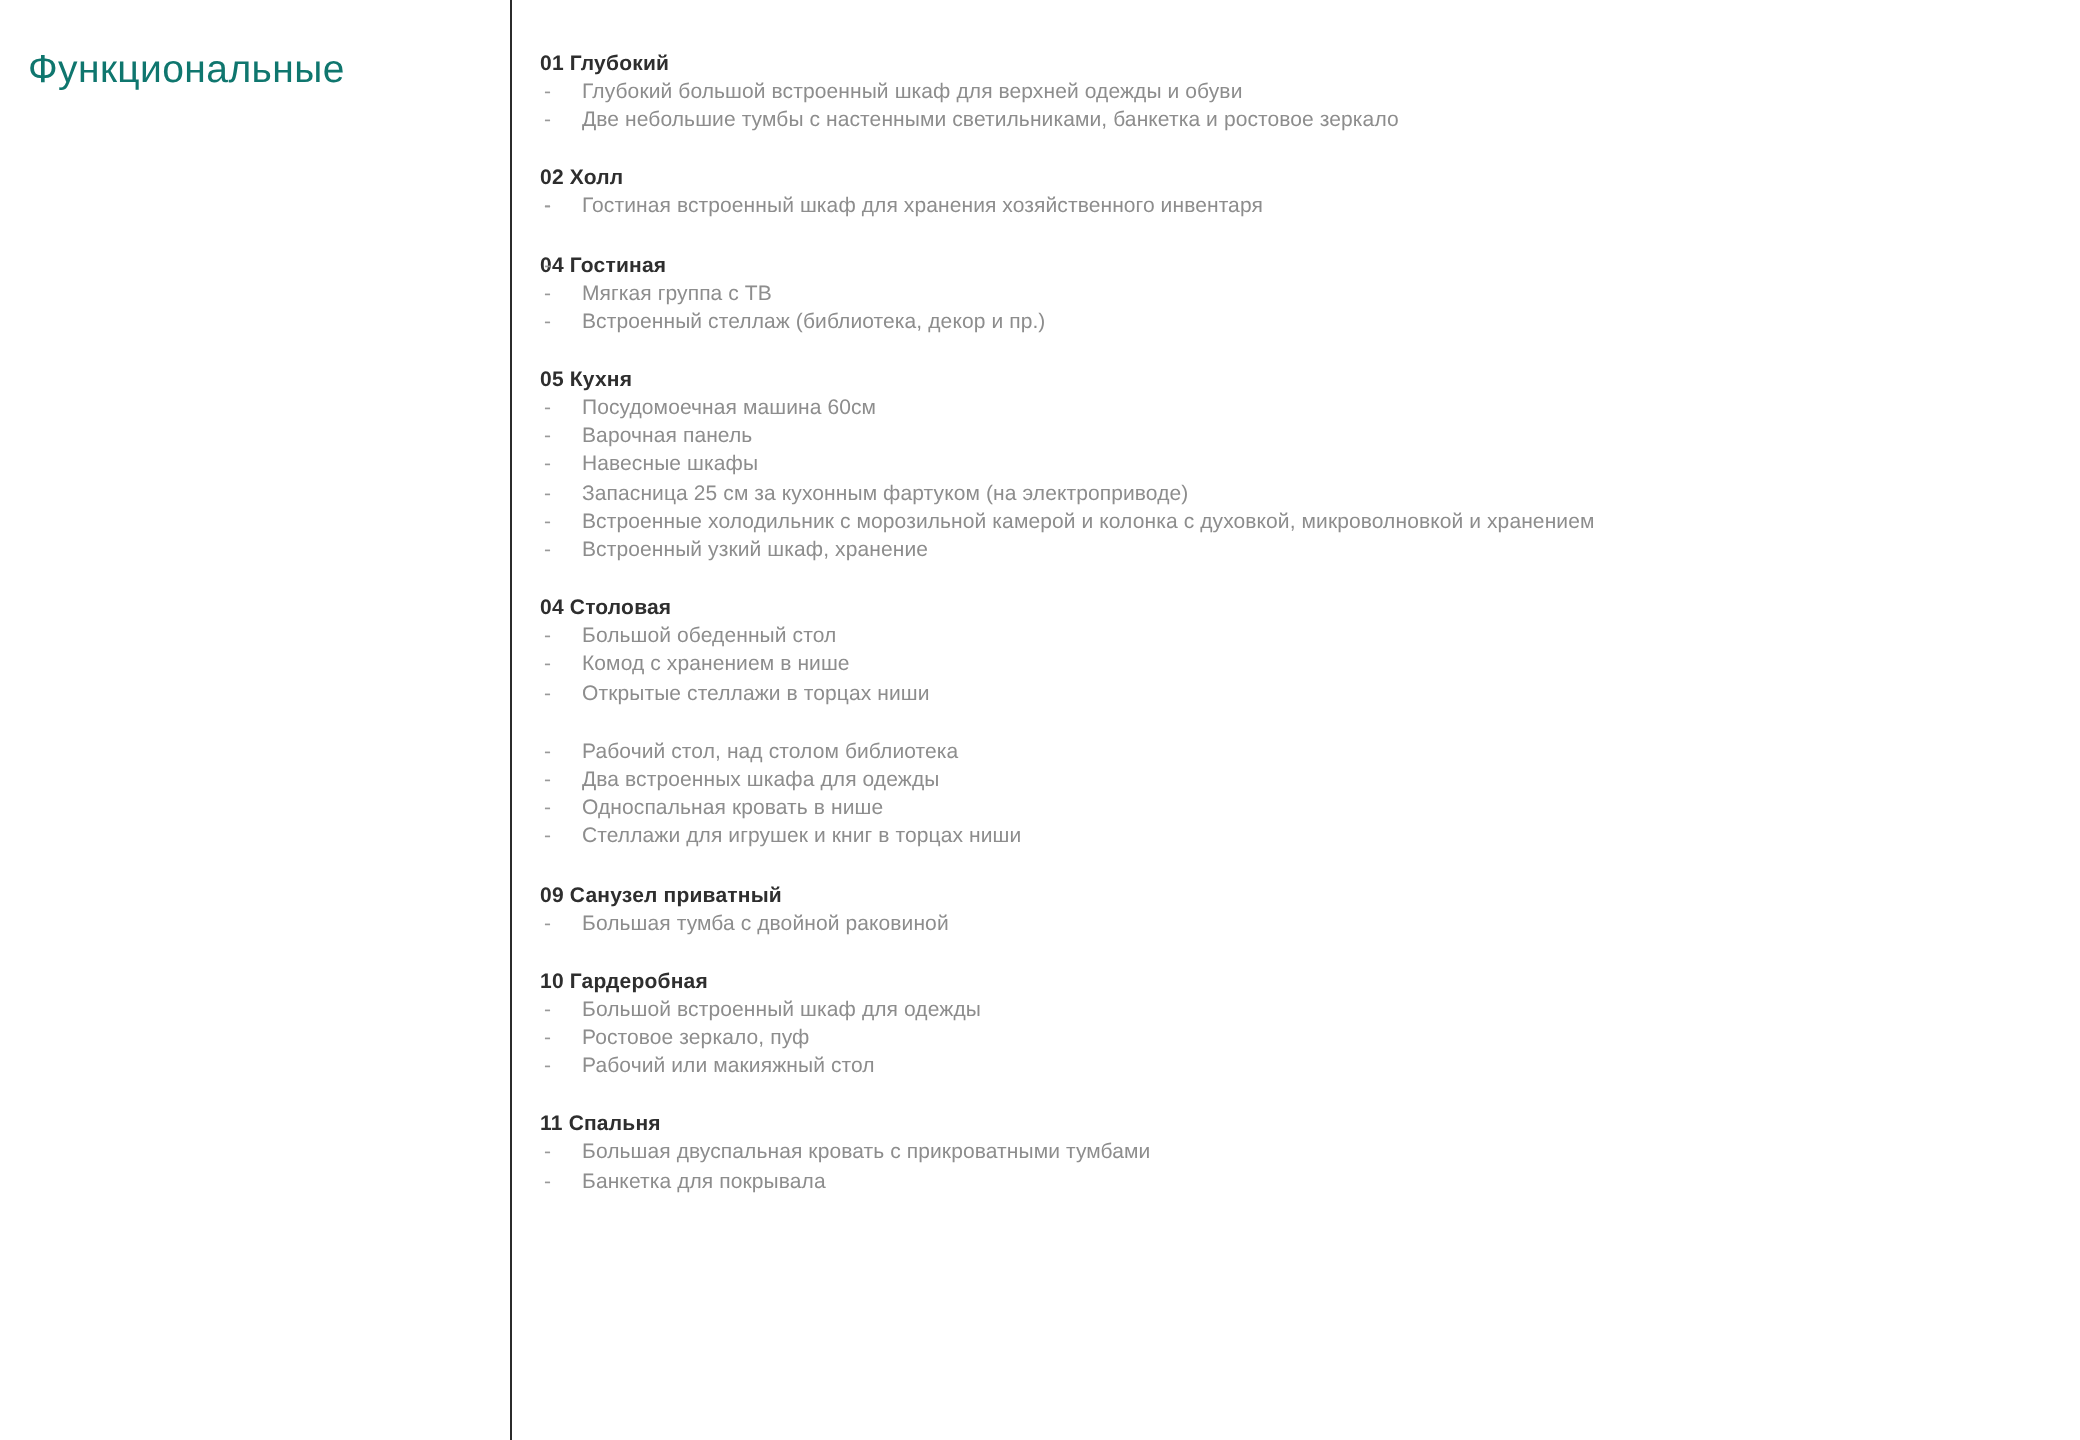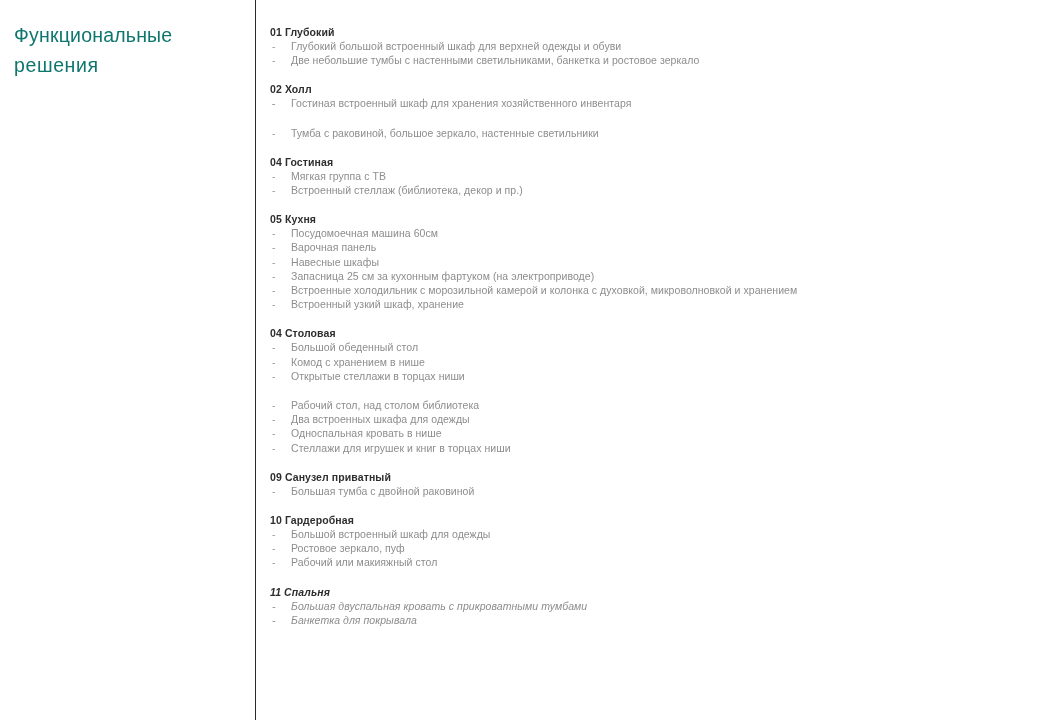--- a/index.html
+++ b/index.html
@@ -68,21 +68,20 @@
     left: 270px;
     top: 25px;
     width: 760px;
   }
 
   .section {
     margin-bottom: 15px;
   }
   .section:last-child {
     margin-bottom: 0;
-    font-style: italic;
   }
 
   .section-head {
     font-family: "Liberation Sans", sans-serif;
     font-size: 10.5px;
     font-weight: 700;
     color: #2e2e2e;
     line-height: 14px;
     white-space: nowrap;
     letter-spacing: 0.1px;
@@ -119,21 +118,20 @@
   }
 </style>
 </head>
 <body>
 
 <div id="slide">
 
   <div id="title-panel">
     <div id="slide-title">
       <span class="tl tl-1">Функциональные</span>
-      <span class="tl tl-2">решения</span>
     </div>
   </div>
 
   <div id="divider"></div>
 
   <div id="content">
       <div class="section">
         <div class="section-head"><span class="num">01</span><span class="nm">Глубокий</span></div>
         <ul class="bullets">
           <li class="bullet"><span class="dash">-</span><span>Глубокий большой встроенный шкаф для верхней одежды и обуви</span></li>
@@ -142,21 +140,21 @@
       </div>
       <div class="section">
         <div class="section-head"><span class="num">02</span><span class="nm">Холл</span></div>
         <ul class="bullets">
           <li class="bullet"><span class="dash">-</span></li>
           <li class="bullet"><span class="dash">-</span><span>Гостиная встроенный шкаф для хранения хозяйственного инвентаря</span></li>
         </ul>
       </div>
       <div class="section">
         <ul class="bullets">
-          <li class="bullet"><span class="dash">-</span><span>Тумба с раковиной, большое зеркало, настенные светильники</span></li>
+          <li class="bullet"><span class="dash">-</span></li>
         </ul>
       </div>
       <div class="section">
         <div class="section-head"><span class="num">04</span><span class="nm">Гостиная</span></div>
         <ul class="bullets">
           <li class="bullet"><span class="dash">-</span><span>Мягкая группа с ТВ</span></li>
           <li class="bullet"><span class="dash">-</span><span>Встроенный стеллаж (библиотека, декор и пр.)</span></li>
         </ul>
       </div>
       <div class="section">

